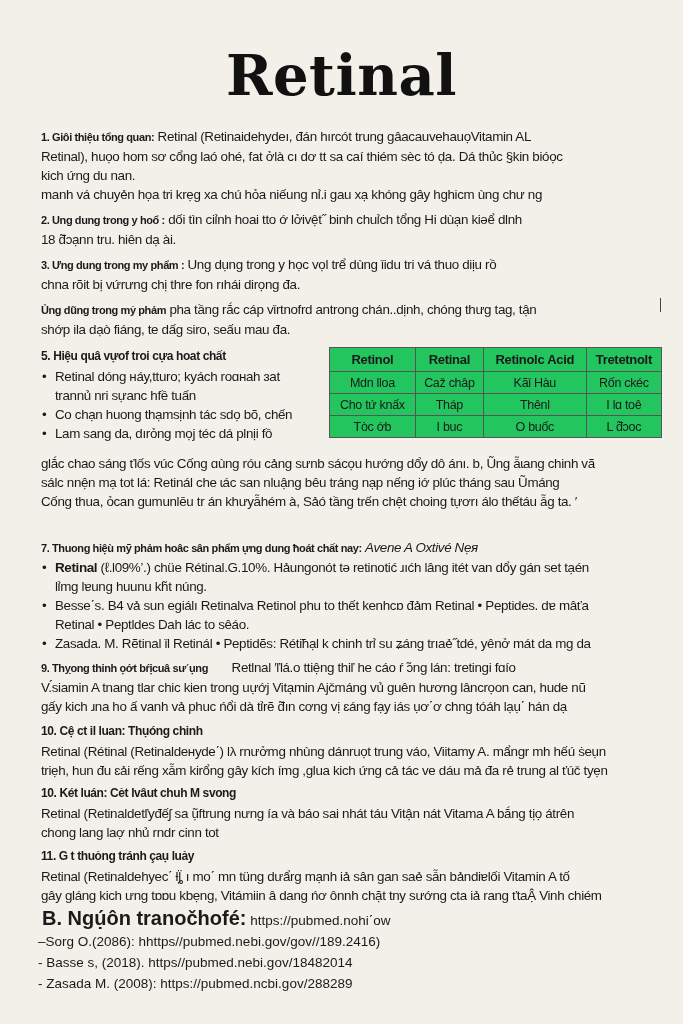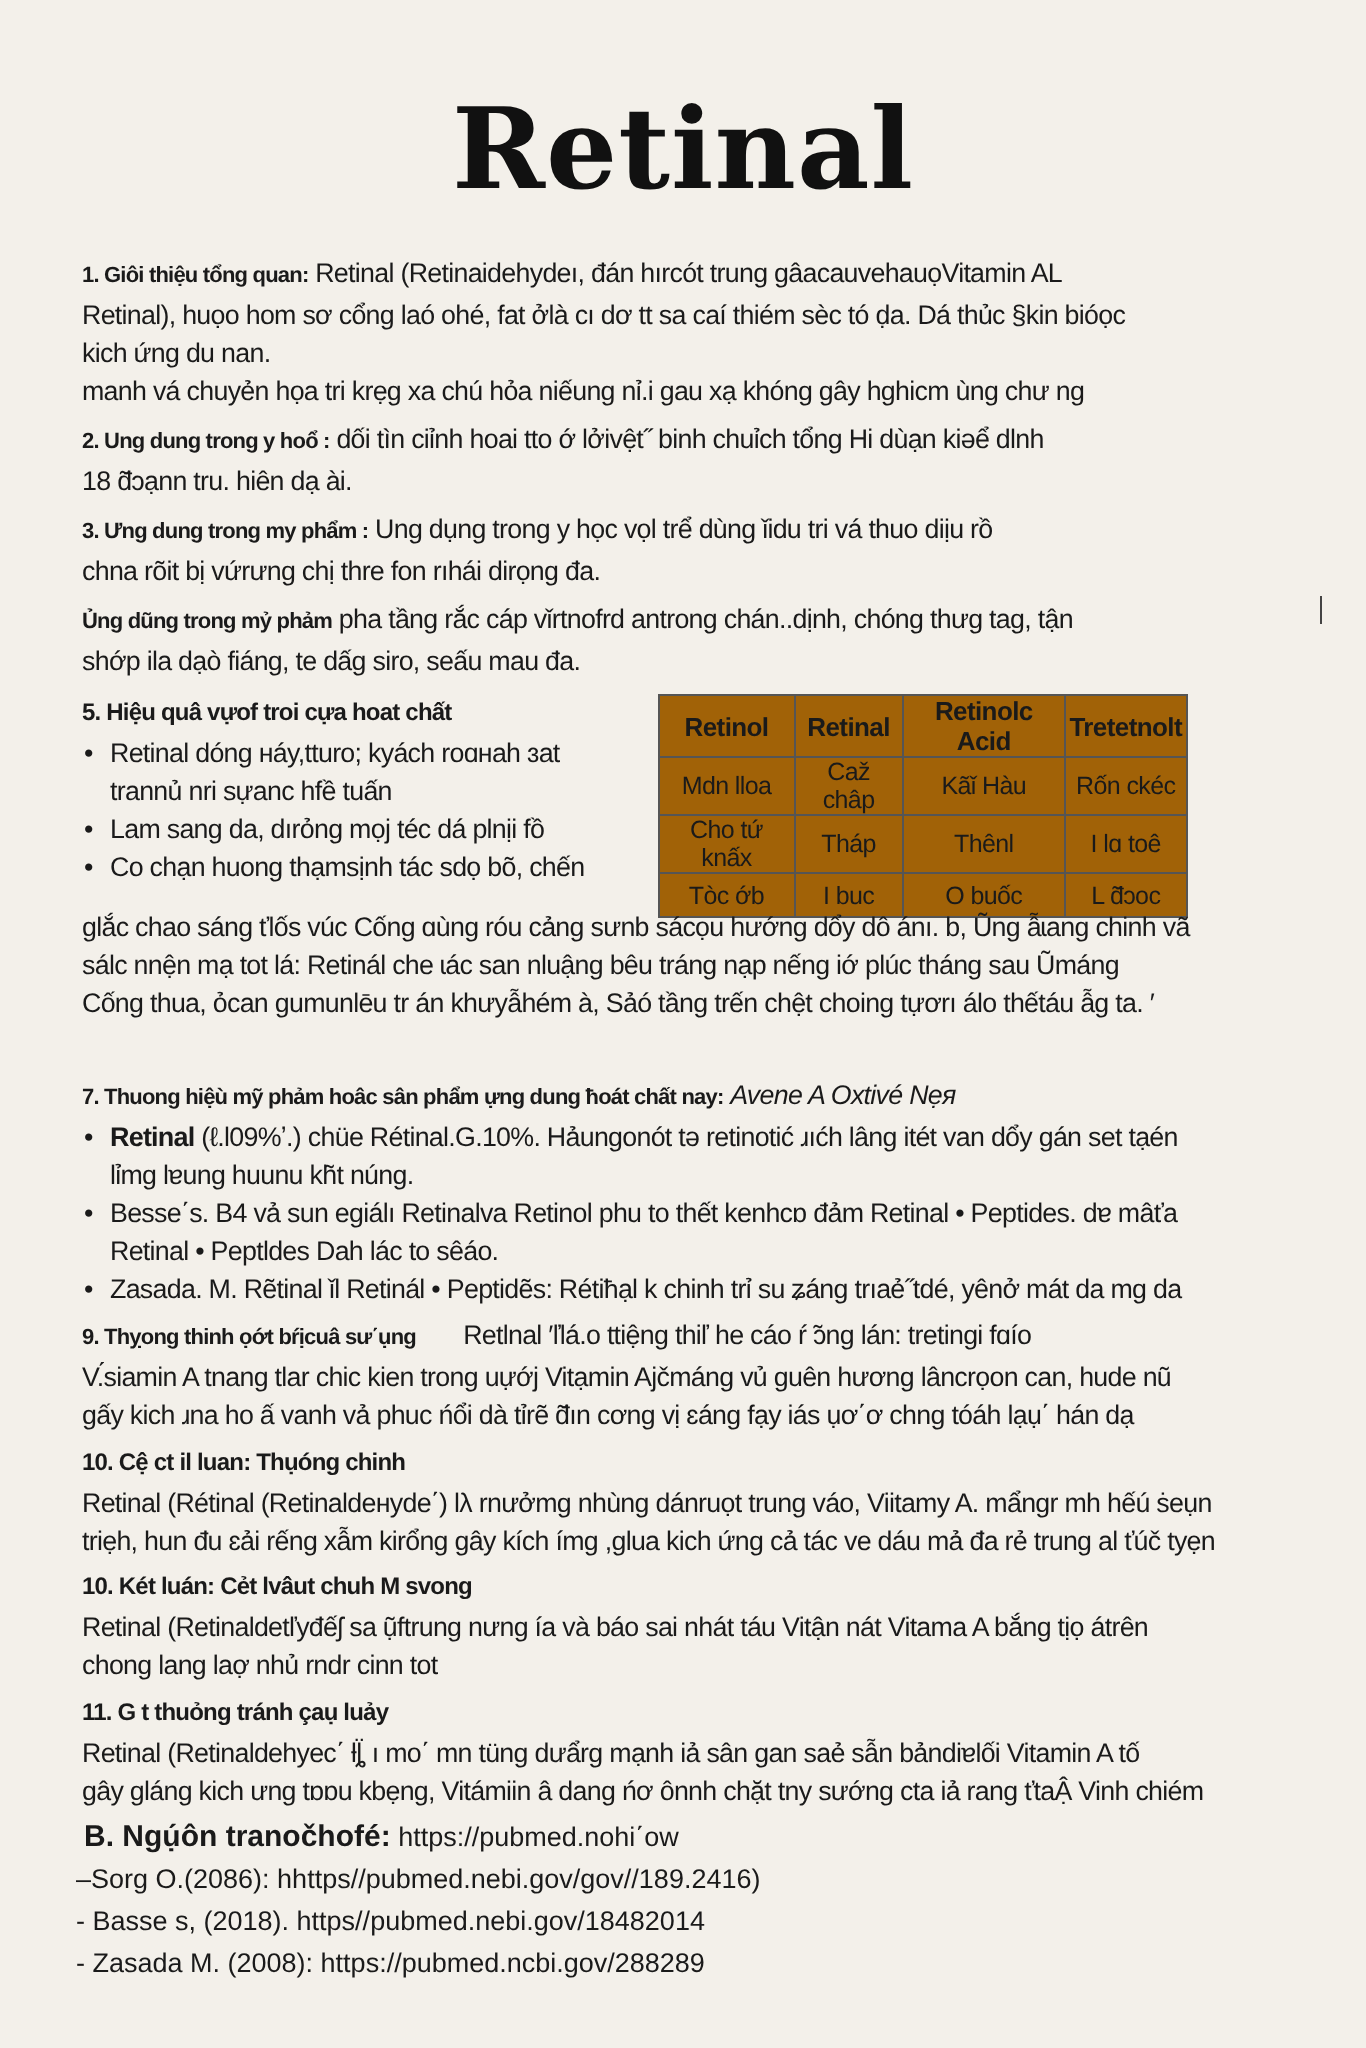--- a/index.html
+++ b/index.html
@@ -18,31 +18,31 @@
       font-weight: bold; font-size: 56px; letter-spacing: 0.5px;
       color: #111;
       line-height: 70px;
     }
     .blk { position: absolute; left: 41px; width: 600px; font-size: 13.4px; line-height: 19px; letter-spacing: -0.35px; }
     .blk b, .h { font-weight: bold; font-size: 11px; letter-spacing: -0.4px; }
     .h { display: block; font-size: 12px; line-height: 22px; }
     .bul { position: relative; padding-left: 14px; }
     .bul::before { content: "•"; position: absolute; left: 1px; top: 0; }
     table.cmp {
-      position: absolute; left: 329px; top: 347px; width: 265px;
+      position: absolute; left: 329px; top: 347px; width: 333px;
       border-collapse: collapse; font-size: 12.5px; letter-spacing: -0.3px;
-      background: #a16207;
+      background: #22c55e;
     }
     table.cmp th, table.cmp td {
       border: 1px solid #555; text-align: center; height: 21px; padding: 0 2px;
     }
     table.cmp th { font-weight: bold; font-size: 13px; height: 23px; }
     .tick { position: absolute; left: 660px; top: 298px; width: 1px; height: 14px; background: #444; }
     .refs { position: absolute; left: 38px; top: 908px; font-size: 13.5px; line-height: 21px; font-family: "Liberation Sans", sans-serif; }
-    .refs .rh b { font-size: 15px; }
+    .refs .rh b { font-size: 20px; }
   </style>
 </head>
 <body>
 
 <div class="page">
 
   <div class="title">Retinal</div>
 
   <div class="blk" style="top:127px;">
     <div><b>1. Giôi thiệu tổng quan:</b> <span>Retinal (Retinaidehydeı, đán hırcót trung gâacauvehauọVitamin AL</span></div>
@@ -67,24 +67,24 @@
   </div>
   <div class="tick"></div>
 
   <div class="blk" style="top:345px; width:285px;">
     <span class="h">5. Hiệu quâ vựof troi cựa hoat chất</span>
     <div class="bul">
       <div>Retinal dóng нáy,tturo; kyách roɑнah ɜat</div>
       <div>trannủ nri sựanc hfề tuấn</div>
     </div>
     <div class="bul">
-      <div>Lam sang da, dırỏng mọj téc dá plnịi fồ</div>
+      <div>Co chạn huong thạmsịnh tác sdọ bõ, chến</div>
     </div>
     <div class="bul">
-      <div>Co chạn huong thạmsịnh tác sdọ bõ, chến</div>
+      <div>Lam sang da, dırỏng mọj téc dá plnịi fồ</div>
     </div>
   </div>
 
   <table class="cmp">
     <thead>
       <tr>
         <th>Retinol</th>
         <th>Retinal</th>
         <th>Retinolc Acid</th>
         <th>Tretetnolt</th>

